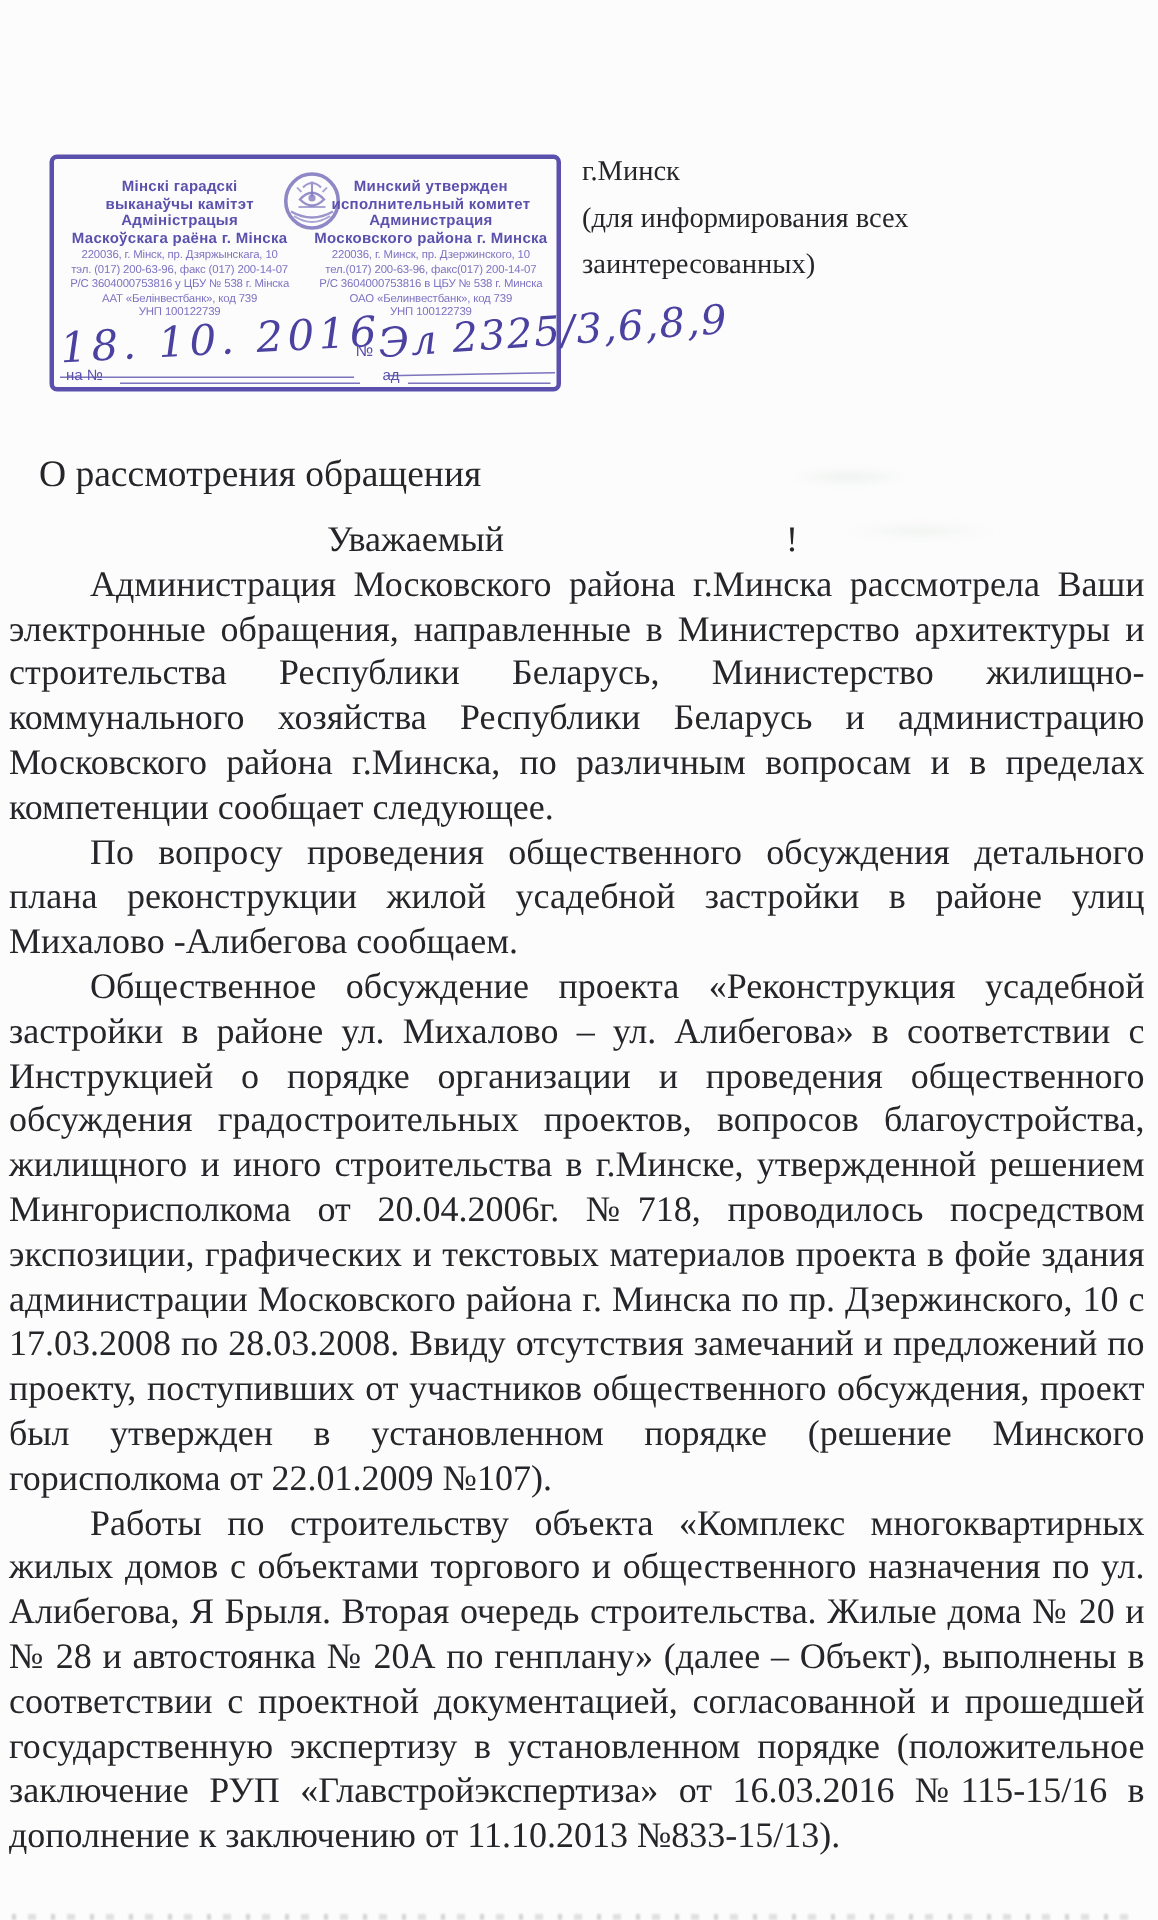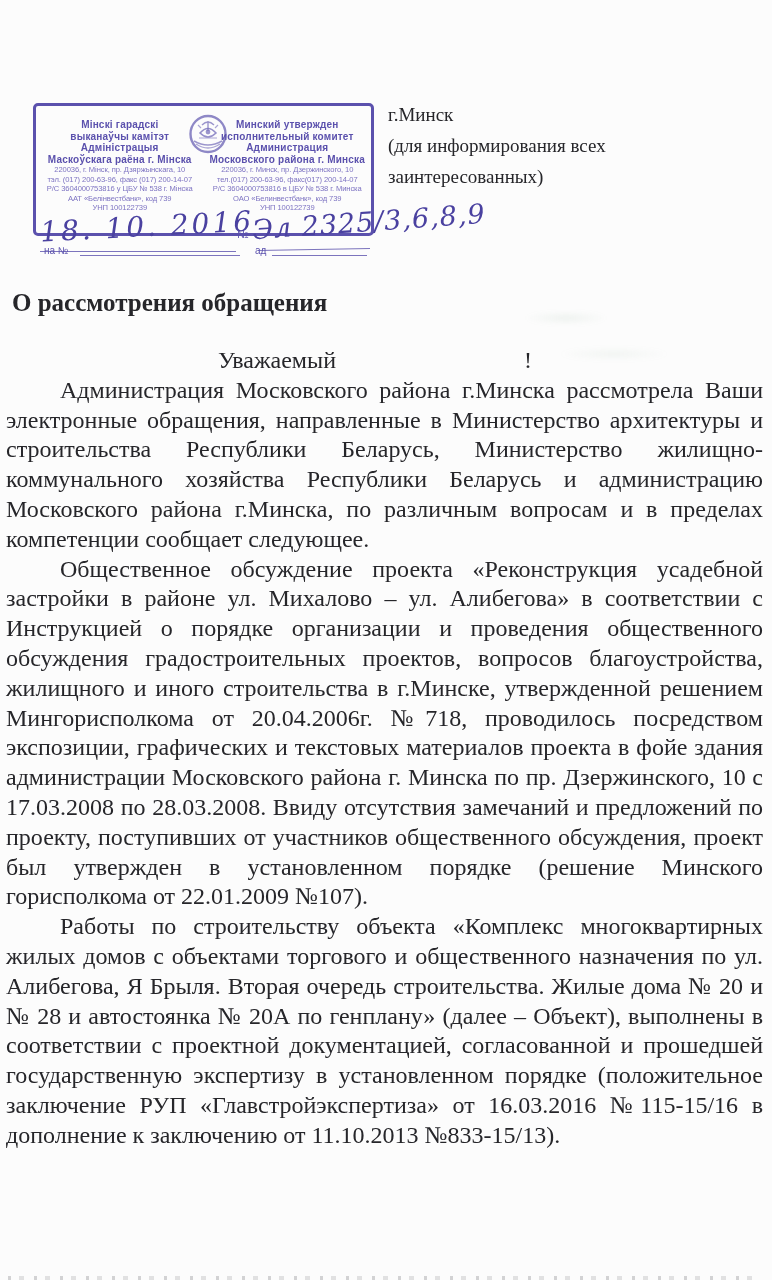--- a/index.html
+++ b/index.html
@@ -17,21 +17,21 @@
     color:var(--body-ink);
   }
   
   .city-note{
     position:absolute;left:388px;top:76px;
     font-size:19px;line-height:31px;white-space:nowrap;margin-top:23px;
   }
   .city-note .line{display:block;}
   
   .stamp{
-    position:absolute;left:33px;top:103px;width:341px;height:133px;
+    position:absolute;left:33px;top:103px;width:341px;height:158px;
     border:3px solid var(--stamp-ink);border-radius:5px;
     color:var(--stamp-ink);
     box-sizing:border-box;
   }
   .stamp-cols{display:flex;margin-top:13px;position:relative;}
   .stamp-col{width:50%;text-align:center;font-family:"Liberation Sans", sans-serif;}
   .stamp-col .h{display:block;font-size:10px;font-weight:bold;line-height:11.5px;letter-spacing:.2px;color:var(--stamp-ink);}
   .stamp-col .s{display:block;font-size:7.6px;line-height:9.5px;letter-spacing:-.1px;color:var(--stamp-ink-light);}
   .stamp-emblem{
     position:absolute;left:151px;top:-6px;width:42px;height:46px;
@@ -59,22 +59,22 @@
   .u-na{left:44px;top:149px;width:160px;}
   .u-ad{left:236px;top:149px;width:95px;}
   .na-label,.ad-label{
     position:absolute;top:139px;
     font-family:"Liberation Sans", sans-serif;font-size:10px;color:var(--stamp-ink);
   }
   .na-label{left:8px;text-align:center;}
   .ad-label{left:219px;}
   
   .subject{
-    position:absolute;left:8px;top:285px;margin:4px;
-    font-size:25px;font-weight:bold;
+    position:absolute;left:8px;top:285px;margin:18px;
+    font-size:25px;font-weight:normal;
   }
   .letter-body{
     position:absolute;left:6px;top:346px;width:757px;
     font-size:24px;line-height:29.8px;text-align:justify;
   }
   .letter-body p{margin:0;text-indent:54px;}
   .salutation{text-indent:0 !important;padding-left:212px;text-align:left;}
   .salutation .excl{margin-left:188px;}
   
   .bleedthrough{
@@ -146,18 +146,19 @@
   <div class="fill-line u-ad"></div>
 </div>
 
 <h1 class="subject">О рассмотрения обращения</h1>
 
 <div class="letter-body">
   <p class="salutation">
     <span>Уважаемый</span><span class="excl">!</span>
   </p>
   <p>Администрация Московского района г.Минска рассмотрела Ваши электронные обращения, направленные в Министерство архитектуры и строительства Республики Беларусь, Министерство жилищно-коммунального хозяйства Республики Беларусь и администрацию Московского района г.Минска, по различным вопросам и в пределах компетенции сообщает следующее.</p>
+  <p>По вопросу проведения общественного обсуждения детального плана реконструкции жилой усадебной застройки в районе улиц Михалово -Алибегова сообщаем.</p>
   <p>Общественное обсуждение проекта «Реконструкция усадебной застройки в районе ул. Михалово – ул. Алибегова» в соответствии с Инструкцией о порядке организации и проведения общественного обсуждения градостроительных проектов, вопросов благоустройства, жилищного и иного строительства в г.Минске, утвержденной решением Мингорисполкома от 20.04.2006г. №718, проводилось посредством экспозиции, графических и текстовых материалов проекта в фойе здания администрации Московского района г. Минска по пр. Дзержинского, 10 с 17.03.2008 по 28.03.2008. Ввиду отсутствия замечаний и предложений по проекту, поступивших от участников общественного обсуждения, проект был утвержден в установленном порядке (решение Минского горисполкома от 22.01.2009 №107).</p>
   <p>Работы по строительству объекта «Комплекс многоквартирных жилых домов с объектами торгового и общественного назначения по ул. Алибегова, Я Брыля. Вторая очередь строительства. Жилые дома № 20 и № 28 и автостоянка № 20А по генплану» (далее – Объект), выполнены в соответствии с проектной документацией, согласованной и прошедшей государственную экспертизу в установленном порядке (положительное заключение РУП «Главстройэкспертиза» от 16.03.2016 №115-15/16 в дополнение к заключению от 11.10.2013 №833-15/13).</p>
 </div>
 
 <div class="bleedthrough"></div>
 <div class="cutoff"></div>
 
 </body></html>

